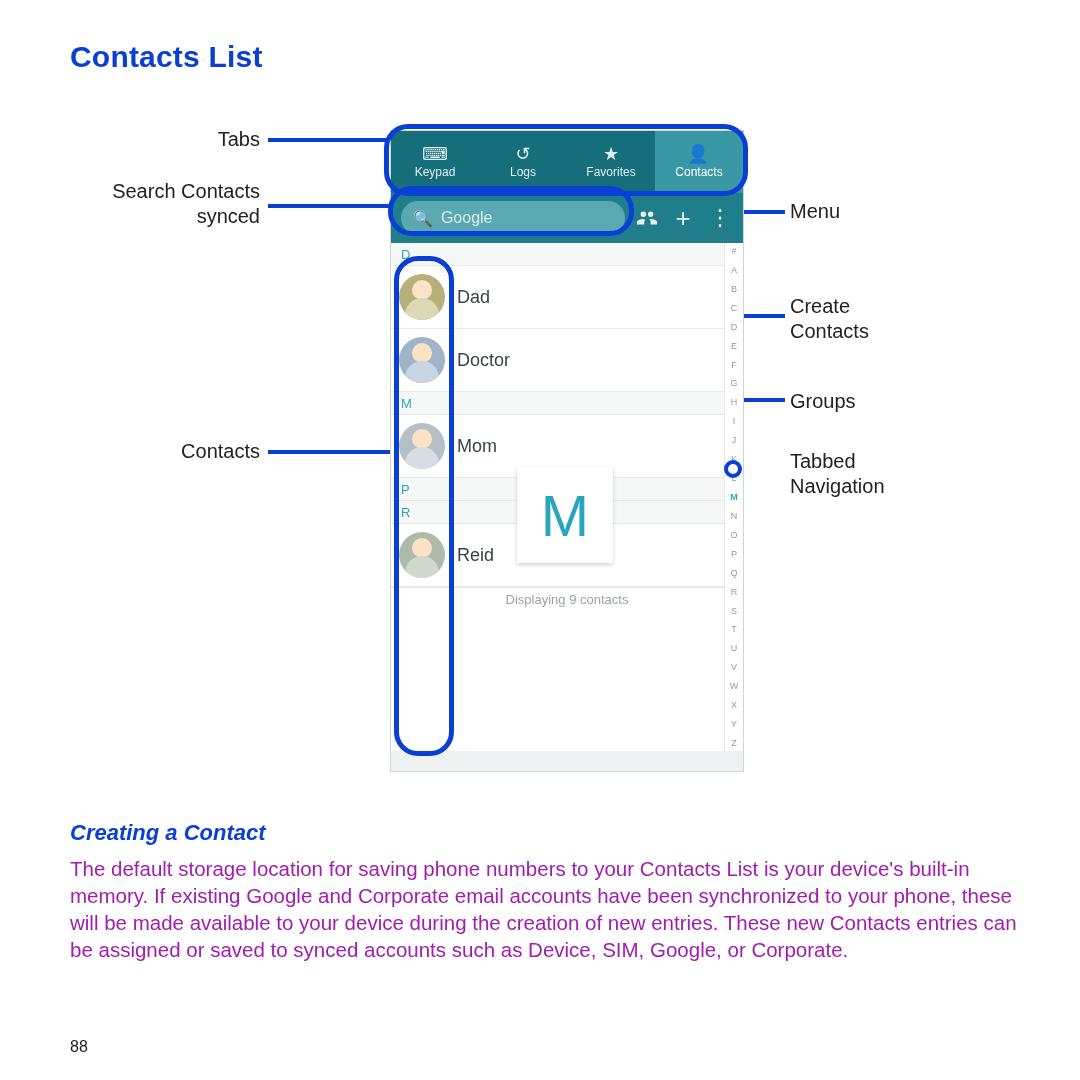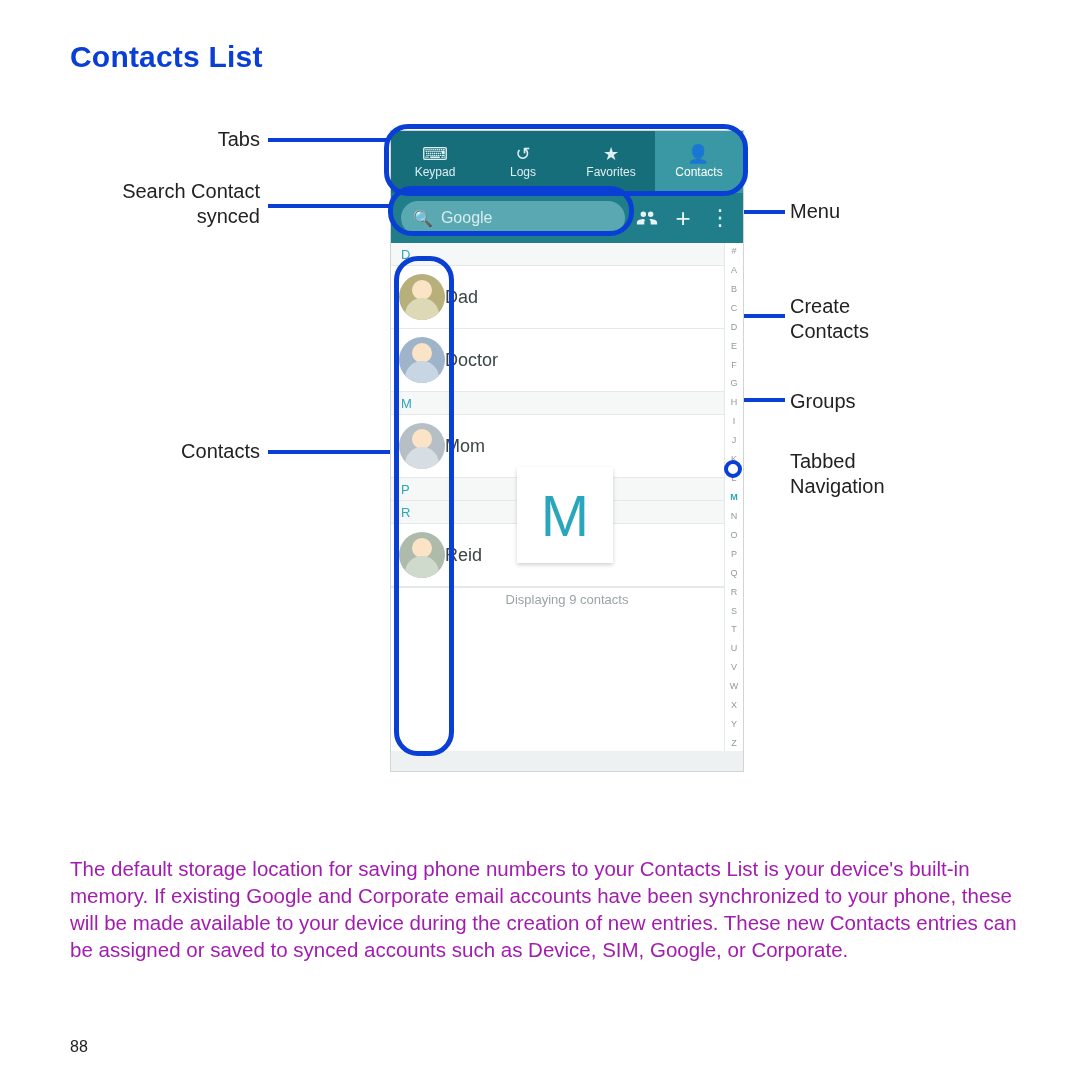--- a/index.html
+++ b/index.html
@@ -117,21 +117,21 @@
   }
   .alphabar span.curr {
     color: #2aa6bc; font-weight: 700;
   }
   .section-header {
     height: 22px; padding-left: 10px; font-size: 13px; color: #2aa6bc;
     display: flex; align-items: center; border-bottom: 1px solid #e6e9ea;
     background: #f6f8f8;
   }
   .contact {
-    height: 62px; border-bottom: 1px solid #e6e9ea; display: flex; align-items: center; 
+    height: 62px; border-bottom: 1px solid #e6e9ea; display: flex; align-items: center; gap: 12px;
     padding-left: 8px; padding-right: 22px;
   }
   .avatar {
     width: 46px; height: 46px; border-radius: 50%; position: relative;
     display: flex; align-items: flex-end; justify-content: center;
     overflow: hidden;
   }
   .avatar .head { width: 20px; height: 20px; border-radius: 50%; background: #fbe4c6; position: absolute; top: 6px; }
   .avatar .body { width: 34px; height: 24px; border-top-left-radius: 17px; border-top-right-radius: 17px; background: #d7dbdc; position: absolute; bottom: -2px; }
   .avatar.b1 { background: #b7b07a; } .avatar.b1 .body { background: #ddd9b7; }
@@ -174,21 +174,21 @@
 </head>
 <body>
 
 <div class="page">
 
   <div class="title">Contacts List</div>
 
   <div class="diagram">
 
     <div class="callout left" style="left:0; top:28px; width:190px;">Tabs</div>
-    <div class="callout left" style="left:0; top:80px; width:190px;">Search Contact</div>
+    <div class="callout left" style="left:0; top:80px; width:190px;">Search Contacts</div>
     <div class="callout left" style="left:0; top:105px; width:190px;">synced</div>
     <div class="callout left" style="left:0; top:340px; width:190px;">Contacts</div>
 
     <div class="callout right" style="left:720px; top:100px;">Menu</div>
     <div class="callout right" style="left:720px; top:195px;">Create</div>
     <div class="callout right" style="left:720px; top:220px;">Contacts</div>
     <div class="callout right" style="left:720px; top:290px;">Groups</div>
     <div class="callout right" style="left:720px; top:350px;">Tabbed</div>
     <div class="callout right" style="left:720px; top:375px;">Navigation</div>
 
@@ -319,16 +319,17 @@
       </div>
     </div>
 
     <div class="frame" style="left:314px; top:24px; width:364px; height:72px;"></div>
     <div class="frame" style="left:318px; top:86px; width:246px; height:50px;"></div>
     <div class="frame" style="left:324px; top:156px; width:60px; height:500px;"></div>
     <div class="dot" style="left:654px; top:360px;"></div>
 
   </div>
 
+  <div class="subtitle">Creating a Contact</div>
   <div class="body-text">The default storage location for saving phone numbers to your Contacts List is your device's built-in memory. If existing Google and Corporate email accounts have been synchronized to your phone, these will be made available to your device during the creation of new entries. These new Contacts entries can be assigned or saved to synced accounts such as Device, SIM, Google, or Corporate.</div>
   <div class="page-num">88</div>
 
 </div>
 
 </body></html>

